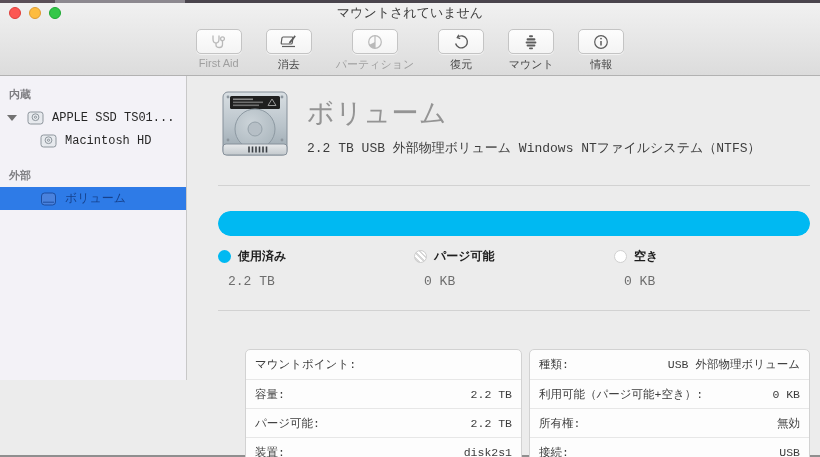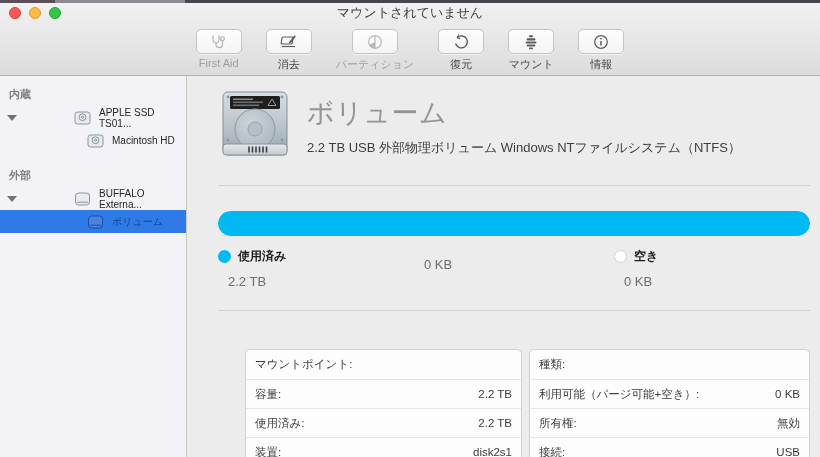--- a/index.html
+++ b/index.html
@@ -23,25 +23,25 @@
   .tool { display:flex; flex-direction:column; align-items:center; }
   .tool-btn { width:46px; height:25px; border-radius:5px; background:linear-gradient(#fdfdfd,#f4f4f4);
               border:1px solid #c4c4c4; box-shadow:0 1px 0 rgba(255,255,255,.6);
               display:flex; align-items:center; justify-content:center; color:#5c5c5c; cursor:default; }
   .tool-label { margin-top:3px; font-size:11px; color:#474747; }
   .tool.disabled .tool-btn { color:#b9b9b9; }
   .tool.disabled .tool-label { color:#9f9f9f; }
   .tool-btn svg { display:block; }
 
   
-  .content { display:flex; height:381px; }
+  .content { display:flex; height:304px;font-family:Liberation Mono, monospace; }
 
   .sidebar { width:187px; background:#f3f2f7; border-right:1px solid #c8c8c8; padding-top:9px; flex:none; }
   .sb-section-label { font-size:11px; font-weight:bold; color:#7e7e82; padding:2px 0 4px 9px; }
-  .sb-row { height:23px; display:flex; align-items:center; font-size:10px; color:#262626; position:relative;padding-left:47px; }
+  .sb-row { height:23px; display:flex; align-items:center; font-size:12px; color:#262626; position:relative; }
   .sb-row .disclosure { position:absolute; left:7px; width:0; height:0;
       border-left:5px solid transparent; border-right:5px solid transparent; border-top:6px solid #727272; }
   .sb-row .sb-icon { margin-left:27px; margin-right:8px; flex:none; display:flex; }
   .sb-row.child .sb-icon { margin-left:40px; }
   .sb-row.selected { background:#2e7be7; color:#16418c; }
   .sb-row.selected .sb-icon svg .ln { stroke:#1c4da0; }
   .sb-row.selected .sb-icon svg .fl { fill:#4a82dd; }
   .sb-icon svg .ln { stroke:#8d959c; }
   .sb-icon svg .fl { fill:#e7eaee; }
   .sb-gap { height:14px; }
@@ -202,30 +202,20 @@
             <circle class="ln" cx="8.5" cy="6.2" r="3.4" fill="none"></circle>
             <circle class="ln" cx="8.5" cy="6.2" r="1.1" fill="none"></circle>
           </svg>
         </span>
         <span>Macintosh HD</span>
       </div>
 
       <div class="sb-gap"></div>
       <div class="sb-section-label">外部</div>
 
-      <div class="sb-row">
-        <span class="disclosure"></span>
-        <span class="sb-icon">
-          <svg width="17" height="14" viewBox="0 0 17 14" fill="none" stroke-width="1">
-            <rect class="ln fl" x="1.5" y="1" width="14" height="12" rx="3"></rect>
-            <path class="ln" d="M3 10.2 L14 10.2"></path>
-          </svg>
-        </span>
-        <span>BUFFALO Externa...</span>
-      </div>
 
       <div class="sb-row child selected">
         <span class="sb-icon">
           <svg width="17" height="14" viewBox="0 0 17 14" fill="none" stroke-width="1">
             <rect class="ln fl" x="1.5" y="1" width="14" height="12" rx="3"></rect>
             <path class="ln" d="M3 10.2 L14 10.2"></path>
           </svg>
         </span>
         <span>ボリューム</span>
       </div>
@@ -287,20 +277,24 @@
 
       <div class="legend">
         <div class="legend-col">
           <div class="legend-head">
             <span class="swatch swatch-used"></span>
             <span class="legend-label">使用済み</span>
           </div>
           <div class="legend-value">2.2 TB</div>
         </div>
         <div class="legend-col">
+          <div class="legend-head">
+            <span class="swatch swatch-purgeable"></span>
+            <span class="legend-label">パージ可能</span>
+          </div>
           <div class="legend-value">0 KB</div>
         </div>
         <div class="legend-col">
           <div class="legend-head">
             <span class="swatch swatch-free"></span>
             <span class="legend-label">空き</span>
           </div>
           <div class="legend-value">0 KB</div>
         </div>
       </div>
@@ -310,32 +304,33 @@
       <div class="tables">
         <div class="info-table left">
           <div class="info-row">
             <span class="info-label">マウントポイント:</span>
           </div>
           <div class="info-row">
             <span class="info-label">容量:</span>
             <span class="info-value">2.2 TB</span>
           </div>
           <div class="info-row">
-            <span class="info-label">使用済み:</span>
+            <span class="info-label">パージ可能:</span>
             <span class="info-value">2.2 TB</span>
           </div>
           <div class="info-row">
             <span class="info-label">装置:</span>
             <span class="info-value">disk2s1</span>
           </div>
         </div>
 
         <div class="info-table right">
           <div class="info-row">
             <span class="info-label">種類:</span>
+            <span class="info-value">USB 外部物理ボリューム</span>
           </div>
           <div class="info-row">
             <span class="info-label">利用可能（パージ可能+空き）:</span>
             <span class="info-value">0 KB</span>
           </div>
           <div class="info-row">
             <span class="info-label">所有権:</span>
             <span class="info-value">無効</span>
           </div>
           <div class="info-row">

